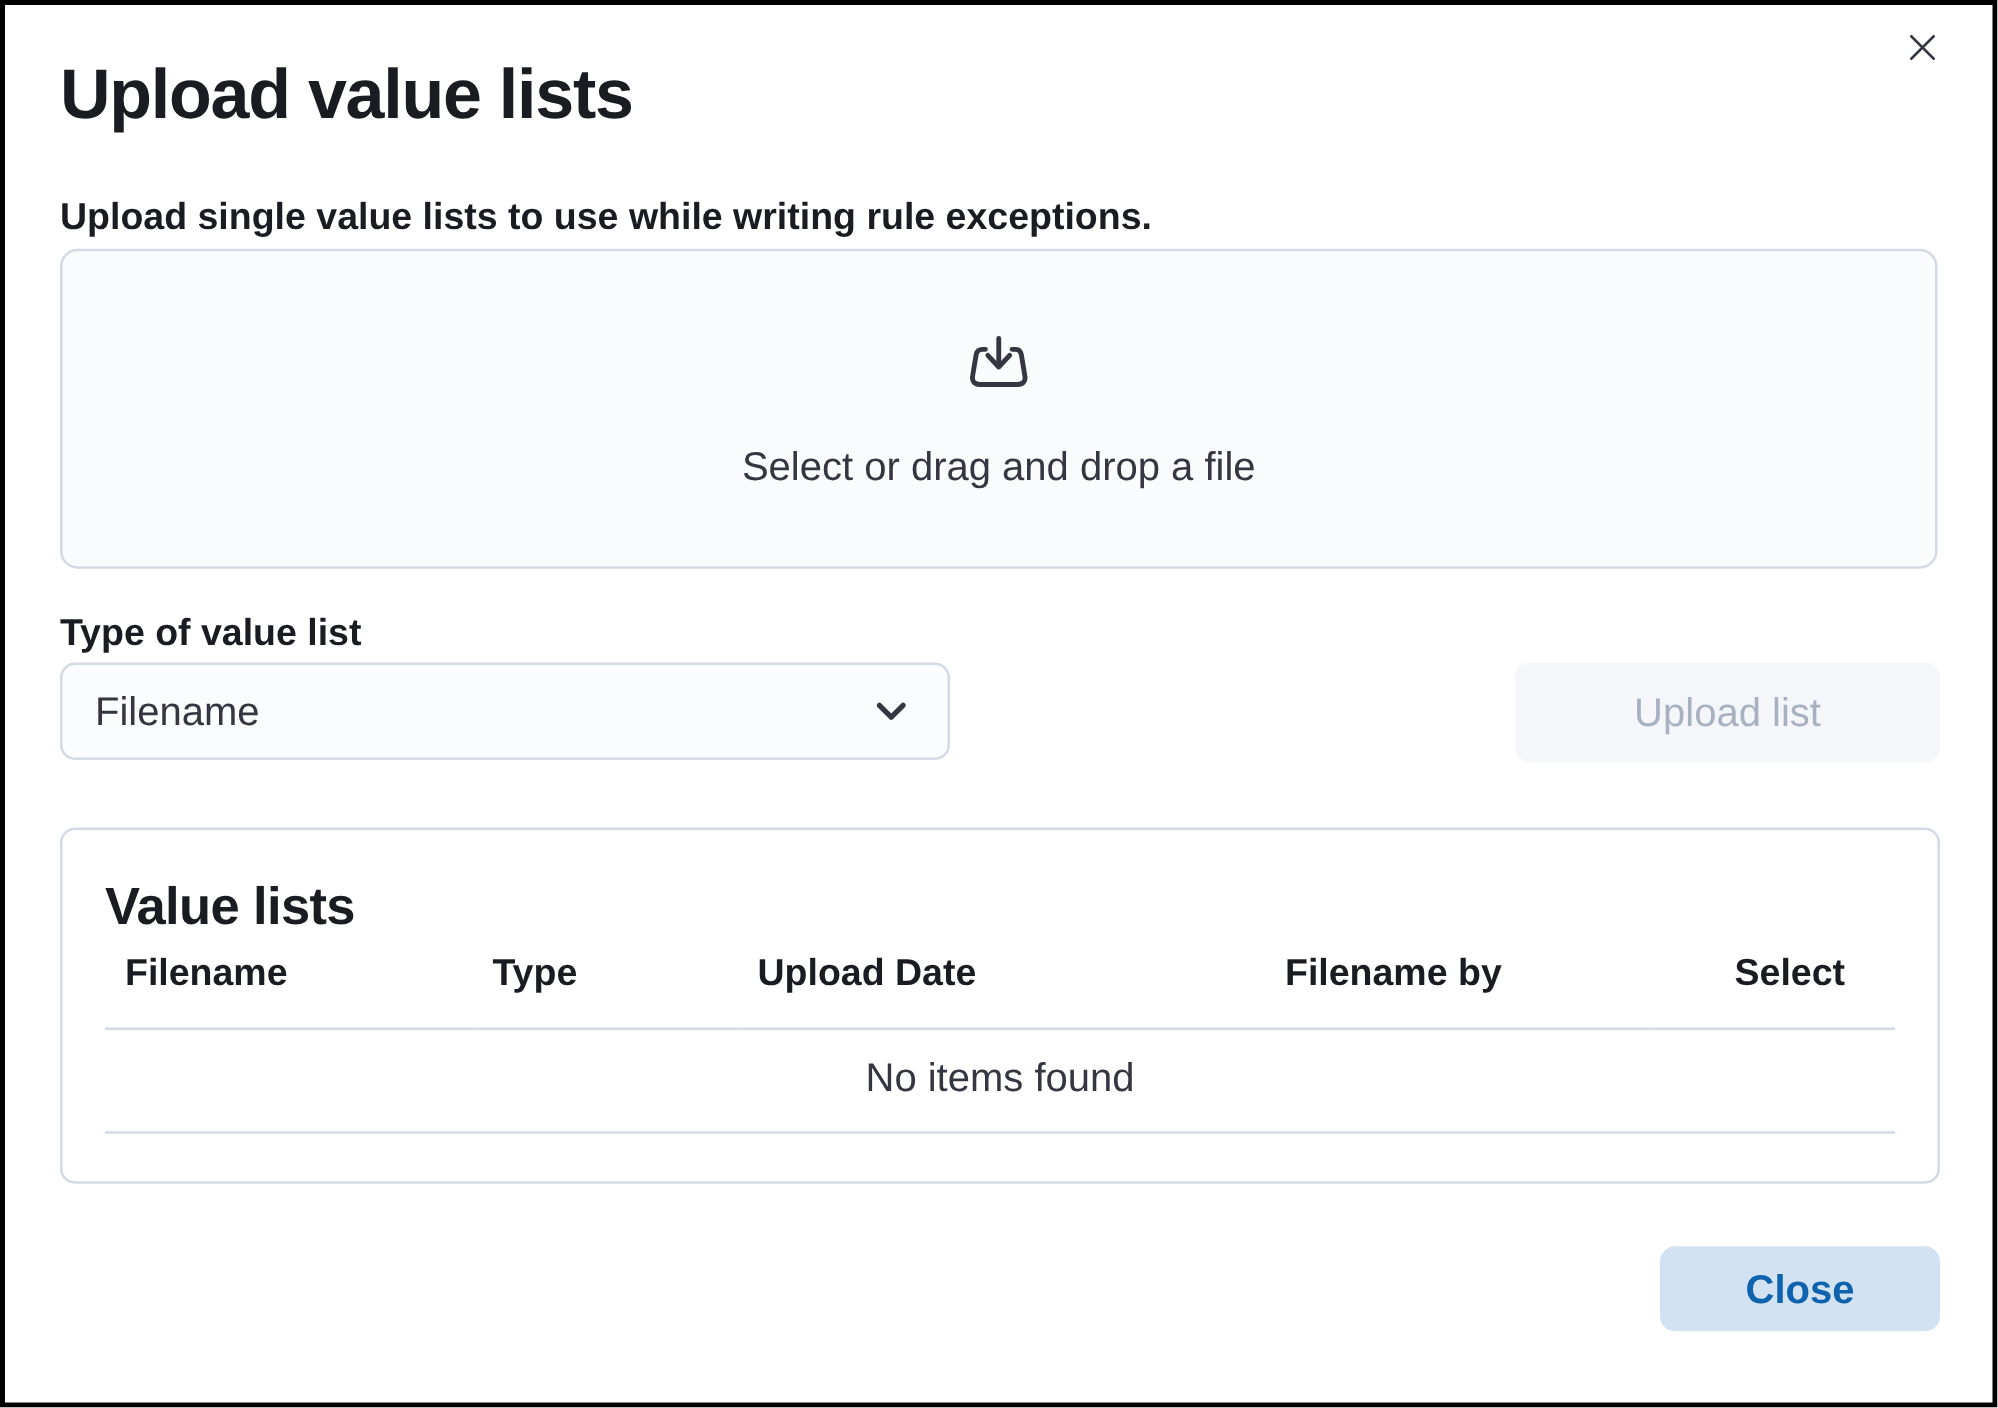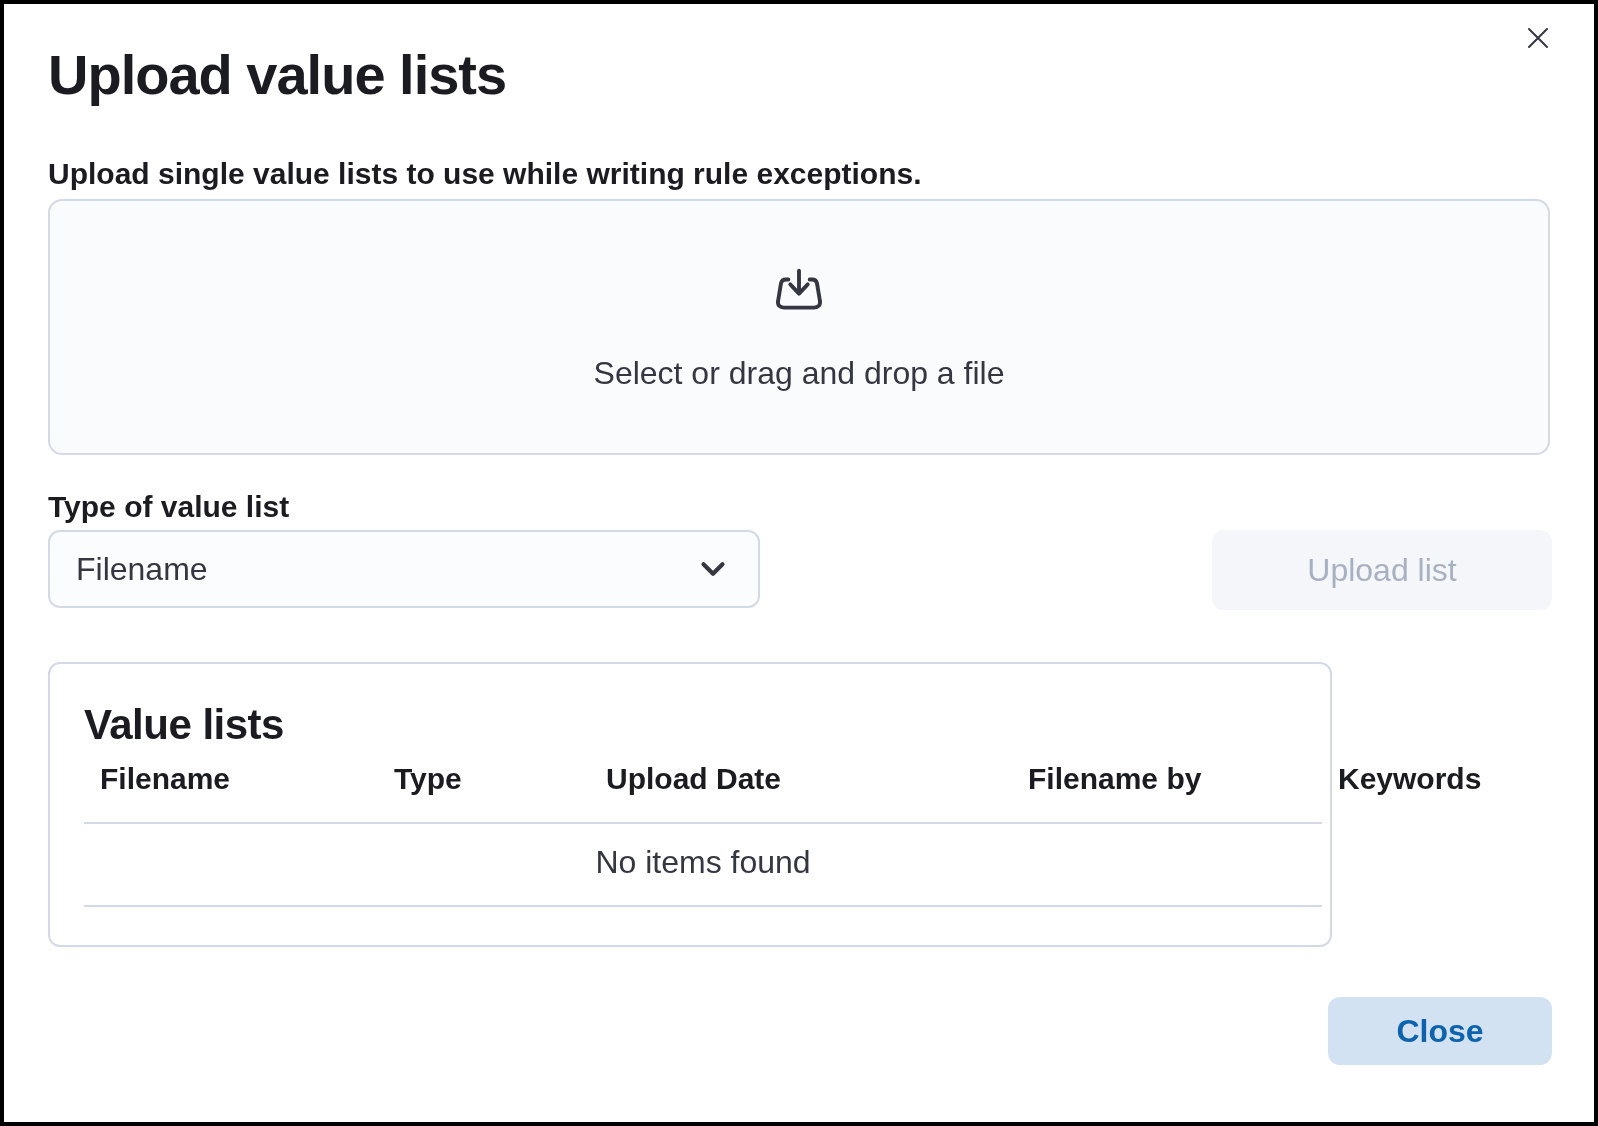--- a/index.html
+++ b/index.html
@@ -114,21 +114,21 @@
     font-family: inherit;
     font-size: 32px;
     font-weight: 500;
     cursor: not-allowed;
   }
 
   .panel {
     position: absolute;
     left: 44px;
     top: 658px;
-    width: 1284px;
+    width: 1504px;
     height: 285px;
     border: 2px solid var(--border-light, #d3dae6);
     border-radius: 12px;
     padding: 38px 34px 0 34px;
     background: #fff;
   }
   .panel-title {
     font-size: 42px;
     font-weight: 700;
     letter-spacing: -0.5px;
@@ -234,21 +234,21 @@
             <col style="width:422px">
             <col style="width:310px">
             <col>
         </colgroup>
         <thead>
           <tr>
             <th>Filename</th>
             <th>Type</th>
             <th>Upload Date</th>
             <th>Filename by</th>
-            <th class="col-actions">Keywords</th>
+            <th class="col-actions">Select</th>
           </tr>
         </thead>
         <tbody>
           <tr>
             <td class="empty-cell" colspan="5">No items found</td>
           </tr>
         </tbody>
       </table>
     </div>
 

